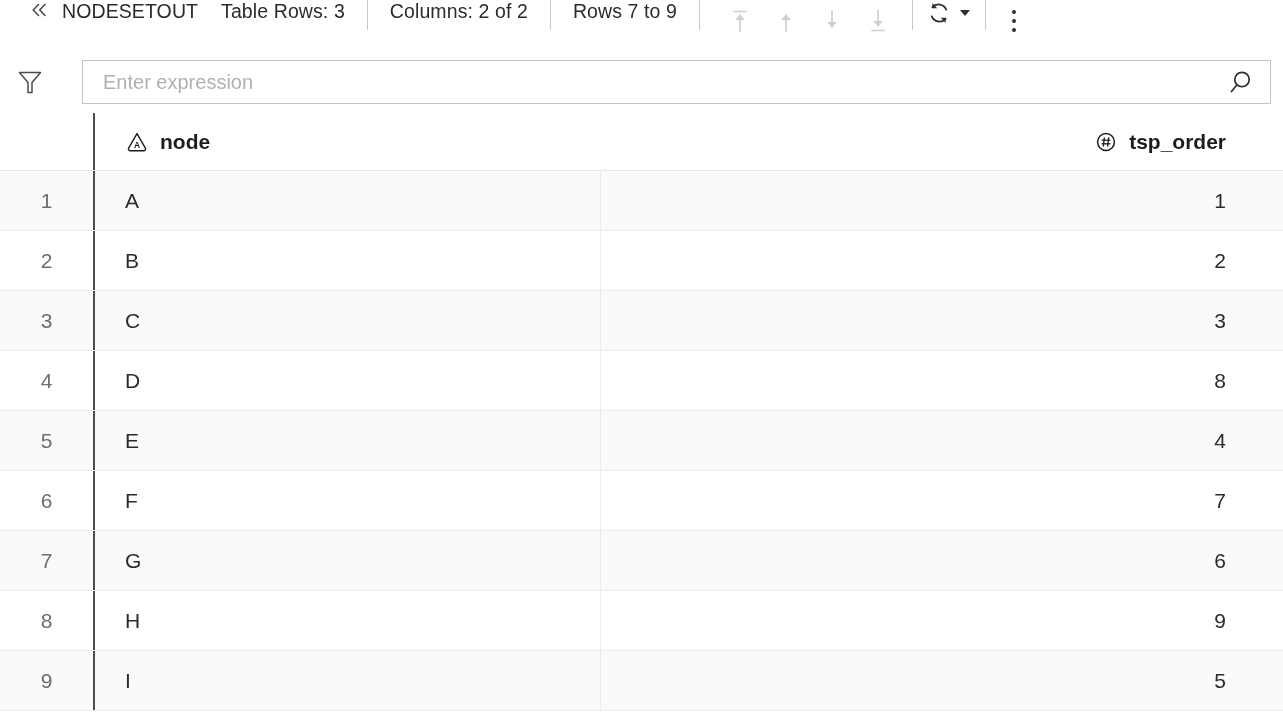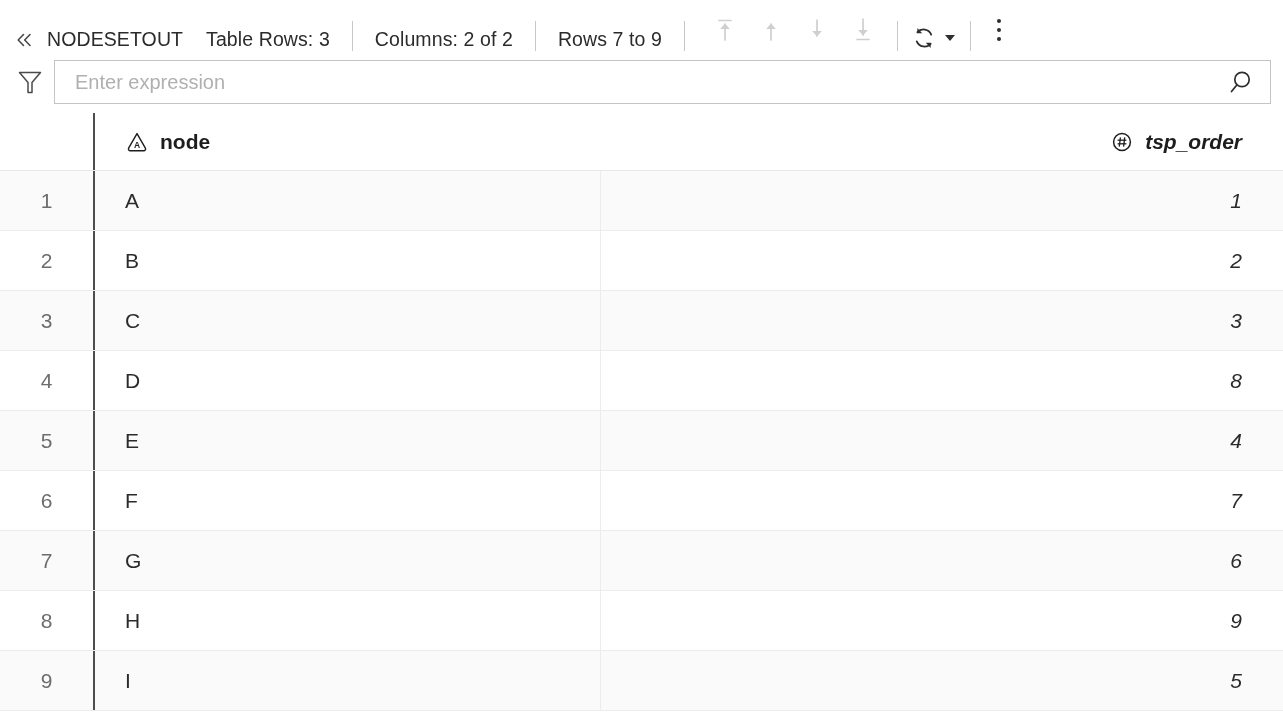--- a/index.html
+++ b/index.html
@@ -13,23 +13,23 @@
     overflow: hidden;
     font-family: "Liberation Sans", sans-serif;
     color: #3c3c3c;
     -webkit-font-smoothing: antialiased;
   }
 
   
   .toolbar {
     height: 51px;
     display: flex;
-    align-items: flex-end;
-    box-sizing: border-box;
-    padding: 0 14px 0 8px;
+    align-items: flex-start;
+    box-sizing: border-box;
+    padding: 0 14px 0 23px;
     background: #ffffff;
     white-space: nowrap;
   }
   .tb-collapse {
     font-size: 21px;
     color: #4a4a4a;
     line-height: 1;
     padding: 0 7px;
     cursor: pointer;
     letter-spacing: -2px;
@@ -116,20 +116,21 @@
   }
   .expr-wrap {
     flex: 1 1 auto;
     height: 44px;
     border: 1px solid #c4c4c4;
     background: #ffffff;
     display: flex;
     align-items: center;
     box-sizing: border-box;
     padding: 0 10px 0 18px;
+    margin-left: 28px;
   }
   .expr-input {
     flex: 1 1 auto;
     border: 0;
     outline: 0;
     background: transparent;
     font-family: "Liberation Sans", sans-serif;
     font-size: 20px;
     color: #3c3c3c;
     height: 100%;
@@ -189,28 +190,27 @@
     font-size: 21px;
     color: #2b2b2b;
     height: 100%;
     display: flex;
     align-items: center;
     border-right: 1px solid #ececec;
   }
   .cell-b {
     flex: 1 1 auto;
     box-sizing: border-box;
-    padding-right: 41px;
+    padding-right: 57px;
     font-size: 21px;
     color: #2b2b2b;
     height: 100%;
     display: flex;
     align-items: center;
     justify-content: flex-end;
-    font-style: italic;
   }
 
   .hdr .cell-a, .hdr .cell-b {
     font-weight: bold;
     font-size: 21px;
     color: #1d1d1d;
     border-right-color: transparent;
   }
   .hdr .cell-a { padding-left: 30px; }
 

